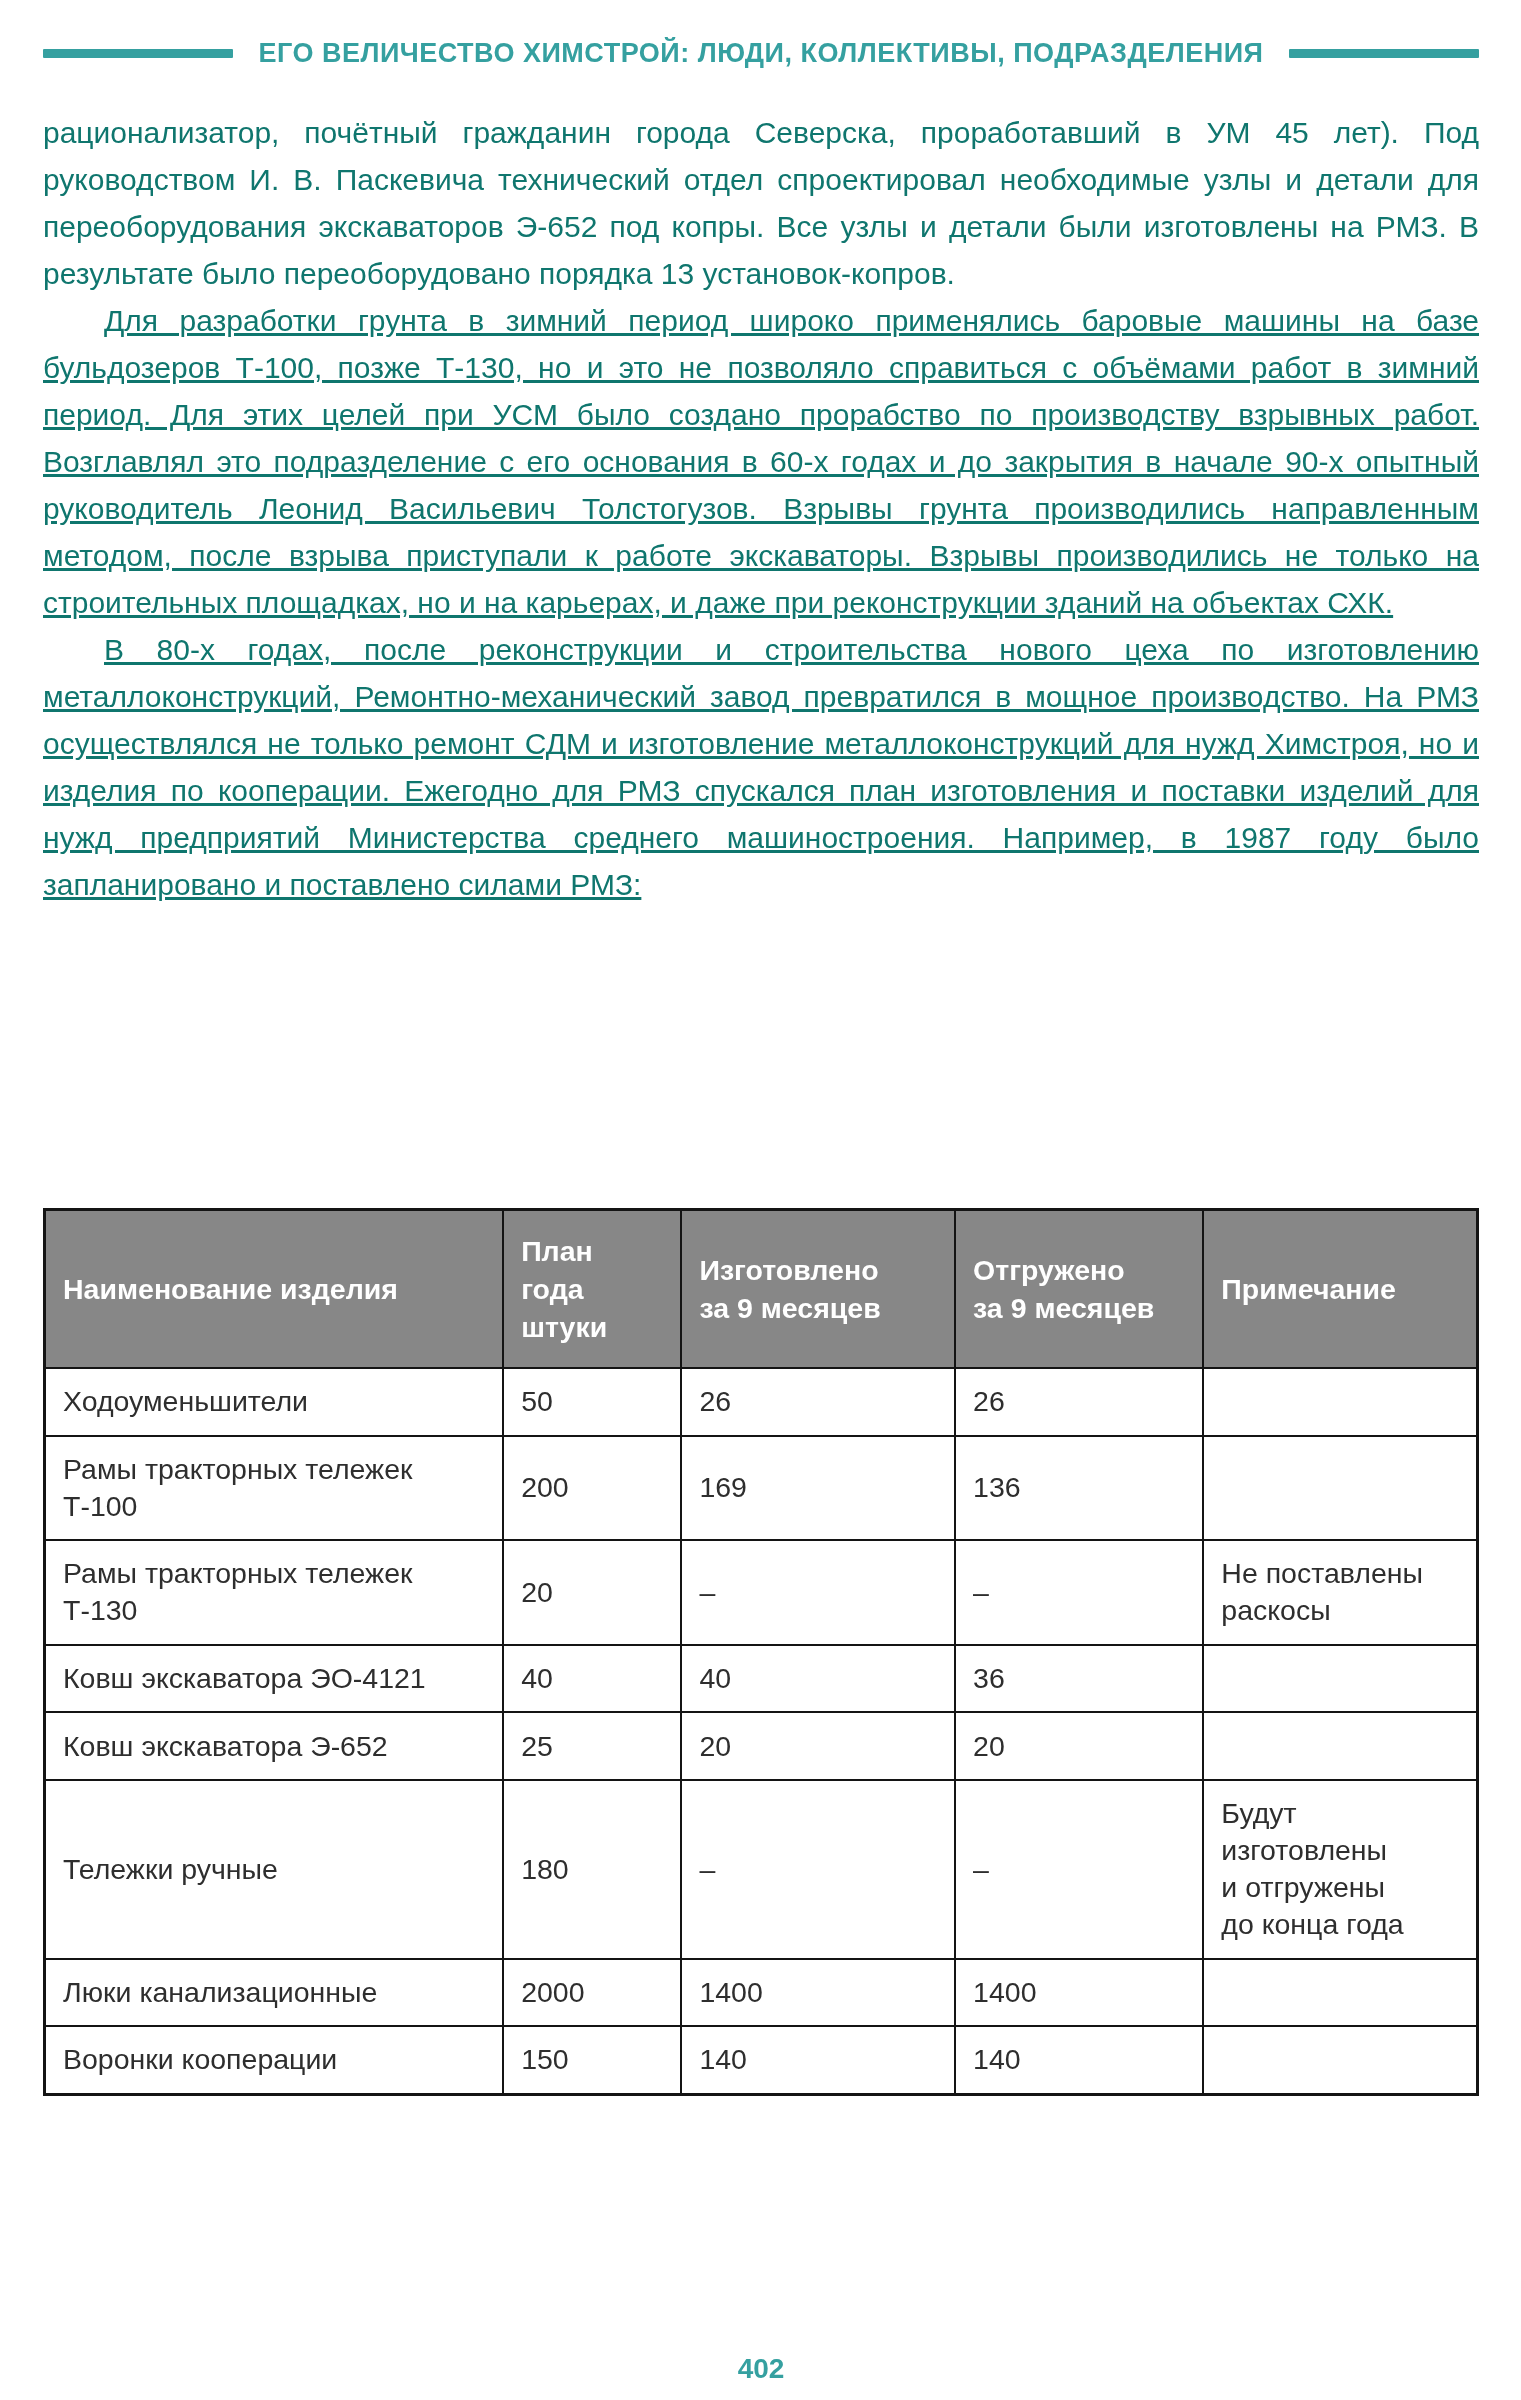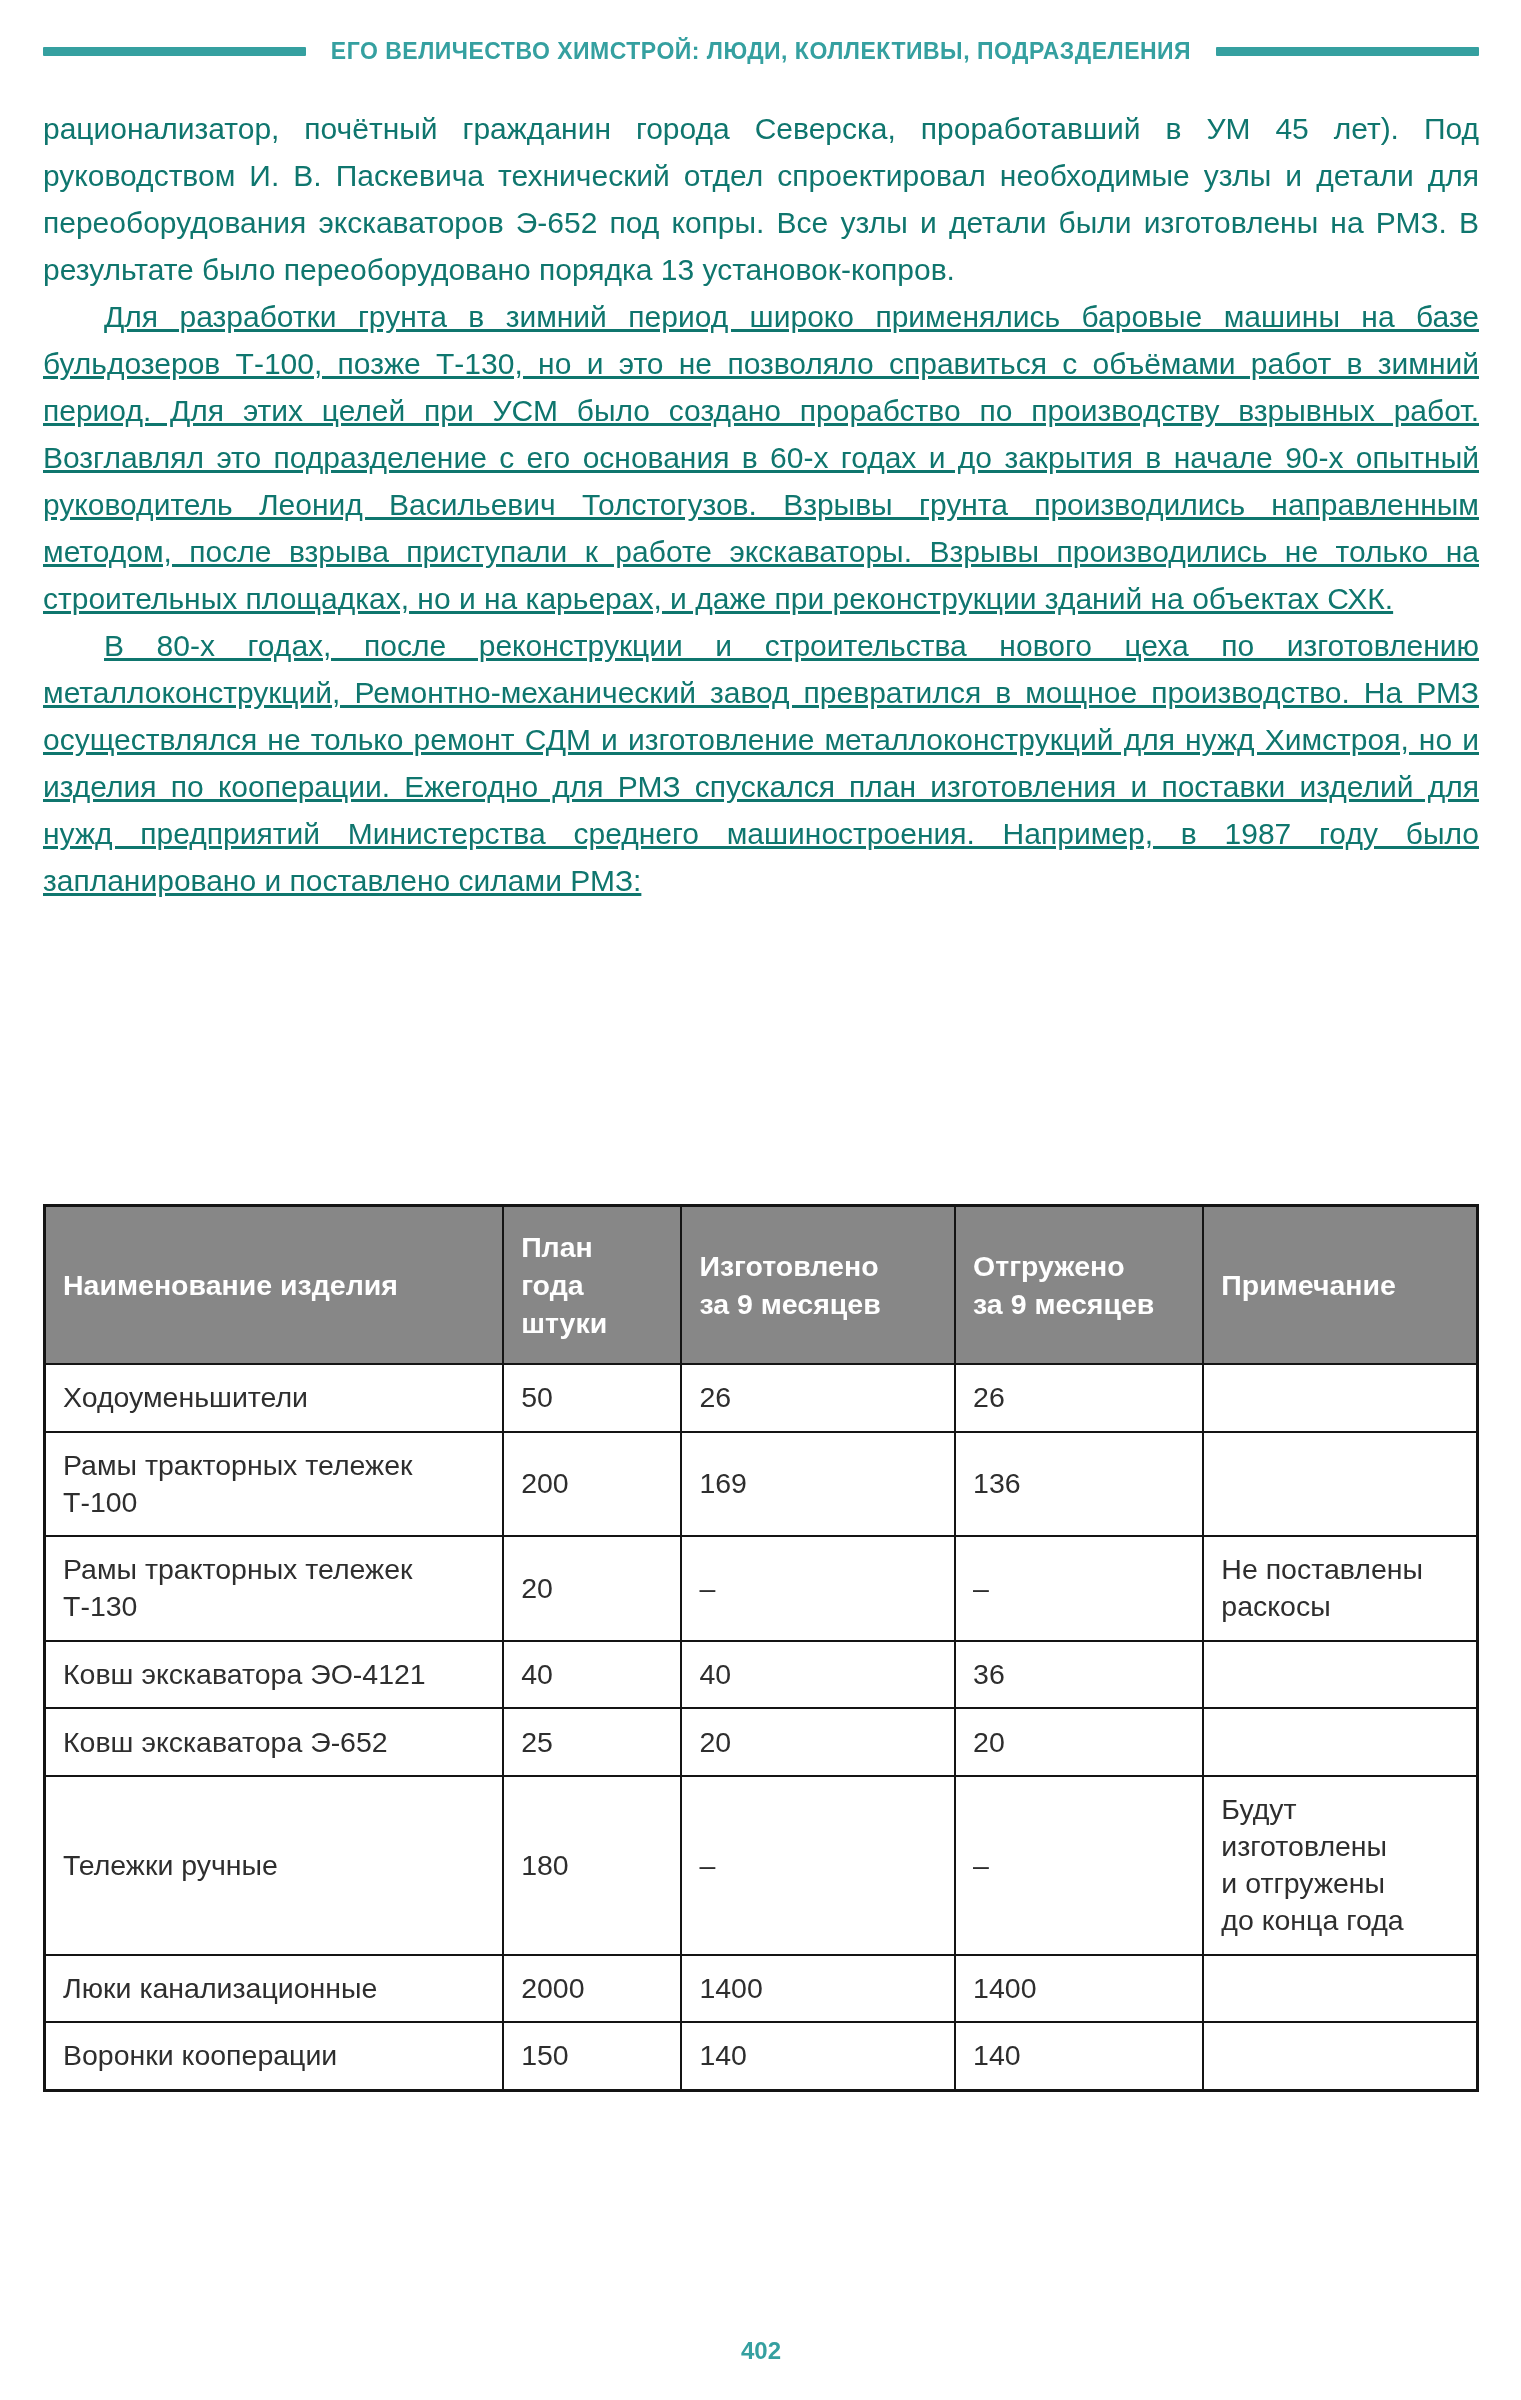--- a/index.html
+++ b/index.html
@@ -7,21 +7,21 @@
     width:1522px;height:2401px;background:#ffffff;position:relative;
     font-family:"Liberation Sans", sans-serif;
     -webkit-font-smoothing:antialiased;
   }
   .page{padding:28.5px 43px 0 43px;box-sizing:border-box;}
 
   
   .chapter-header{display:flex;align-items:center;margin-top:9.5px;margin-bottom:40px;}
   .rule{flex:1;height:8.6px;background:#35a0a0;border-radius:1px;}
   .chapter-title{
-    color:#35a0a0;font-size:23px;font-weight:bold;letter-spacing:0.5px;
+    color:#35a0a0;font-size:27px;font-weight:bold;letter-spacing:0.5px;
     margin:0 25px;white-space:nowrap;
   }
 
   
   .body-text{min-height:1099px;}
   .body-text p{
     margin:0;font-size:30px;line-height:47px;color:#0f766e;
     text-align:justify;
   }
   .indent{text-indent:61px;text-decoration:underline;}
@@ -43,22 +43,22 @@
     white-space:pre-line;vertical-align:middle;background:#ffffff;
   }
   .data-table th:nth-child(1){width:33.5%;}
   .data-table th:nth-child(2){width:11.5%;}
   .data-table th:nth-child(3){width:19%;margin-left:10px;}
   .data-table th:nth-child(4){width:17%;}
   .data-table th:nth-child(5){width:19%;}
 
   
   .page-number{
-    position:absolute;left:0;right:0;bottom:36px;text-align:center;
-    color:#35a0a0;font-size:24px;font-weight:bold;
+    position:absolute;left:0;right:0;bottom:16px;text-align:center;
+    color:#35a0a0;font-size:28px;font-weight:bold;
   }
 </style>
 </head>
 <body>
 
 <div class="page">
 
   <div class="chapter-header">
     <div class="rule"></div>
     <h1 class="chapter-title">ЕГО ВЕЛИЧЕСТВО ХИМСТРОЙ: ЛЮДИ, КОЛЛЕКТИВЫ, ПОДРАЗДЕЛЕНИЯ</h1>

